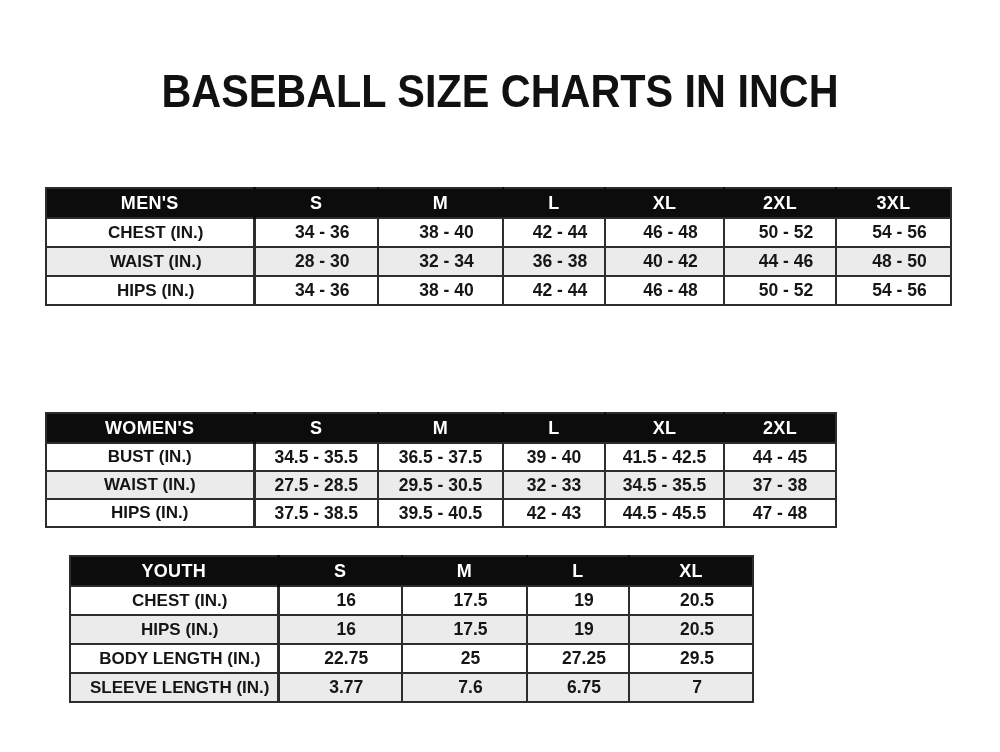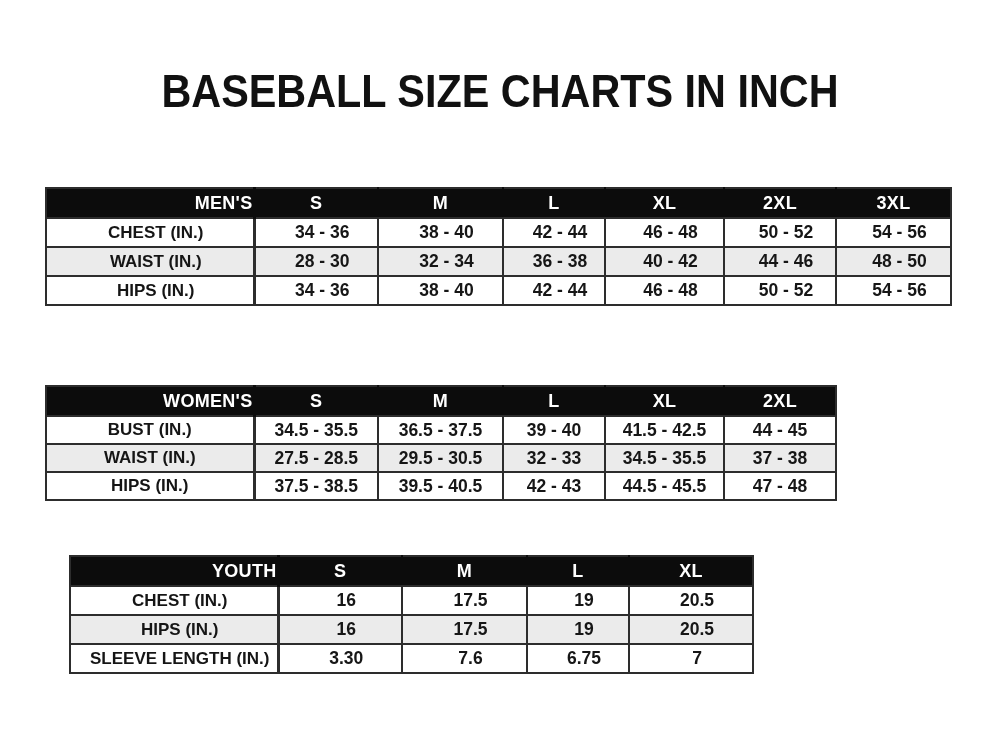--- a/index.html
+++ b/index.html
@@ -30,21 +30,21 @@
     transform-origin: 50% 50%;
     white-space: nowrap;
   }
   .size-table {
     position: absolute;
     border-collapse: collapse;
     table-layout: fixed;
     background: #ffffff;
   }
   #tbl-mens   { left: 45px; top: 187px; }
-  #tbl-womens { left: 45px; top: 385px; }
+  #tbl-womens { left: 45px; top: 412px; }
   #tbl-youth  { left: 45px; top: 555px; margin-left: 24px; }
 
   .size-table th,
   .size-table td {
     border: 2px solid #2d2d2d;
     padding: 0;
     margin: 0;
     text-align: center;
     vertical-align: middle;
     font-weight: bold;
@@ -59,21 +59,21 @@
   .size-table thead th {
     background: #0c0c0c;
     color: #ffffff;
     height: 28px;
     font-size: 18px;
     letter-spacing: 0.3px;
     border-color: #0c0c0c;
     border-top-color: #2d2d2d;
     border-bottom-color: #2d2d2d;
   }
-  .size-table thead th:first-child { border-left-color: #2d2d2d; text-align: right; }
+  .size-table thead th:first-child { border-left-color: #2d2d2d; }
   .size-table thead th:last-child  { border-right-color: #2d2d2d; }
 
   #tbl-mens tbody td,
   #tbl-youth tbody td { height: 27px; padding-left: 12px; }
   #tbl-womens tbody td { height: 26px; }
 
   .size-table tbody td {
     font-size: 17.5px;
     color: #161616;
     background: #ffffff;
@@ -216,20 +216,27 @@
         <td class="size-value">20.5</td>
       </tr>
       <tr>
         <td class="row-label">HIPS (IN.)</td>
         <td class="size-value">16</td>
         <td class="size-value">17.5</td>
         <td class="size-value">19</td>
         <td class="size-value">20.5</td>
       </tr>
       <tr>
+        <td class="row-label">BODY LENGTH (IN.)</td>
+        <td class="size-value">22.75</td>
+        <td class="size-value">25</td>
+        <td class="size-value">27.25</td>
+        <td class="size-value">29.5</td>
+      </tr>
+      <tr>
         <td class="row-label">SLEEVE LENGTH (IN.)</td>
-        <td class="size-value">3.30</td>
+        <td class="size-value">3.77</td>
         <td class="size-value">7.6</td>
         <td class="size-value">6.75</td>
         <td class="size-value">7</td>
       </tr>
     </tbody>
   </table>
 
 </body></html>

